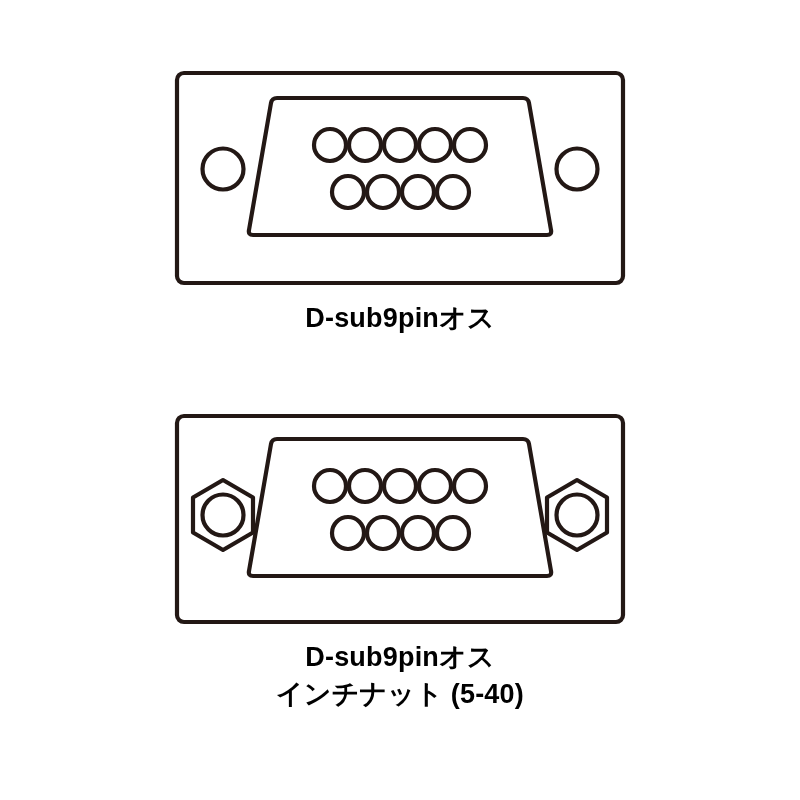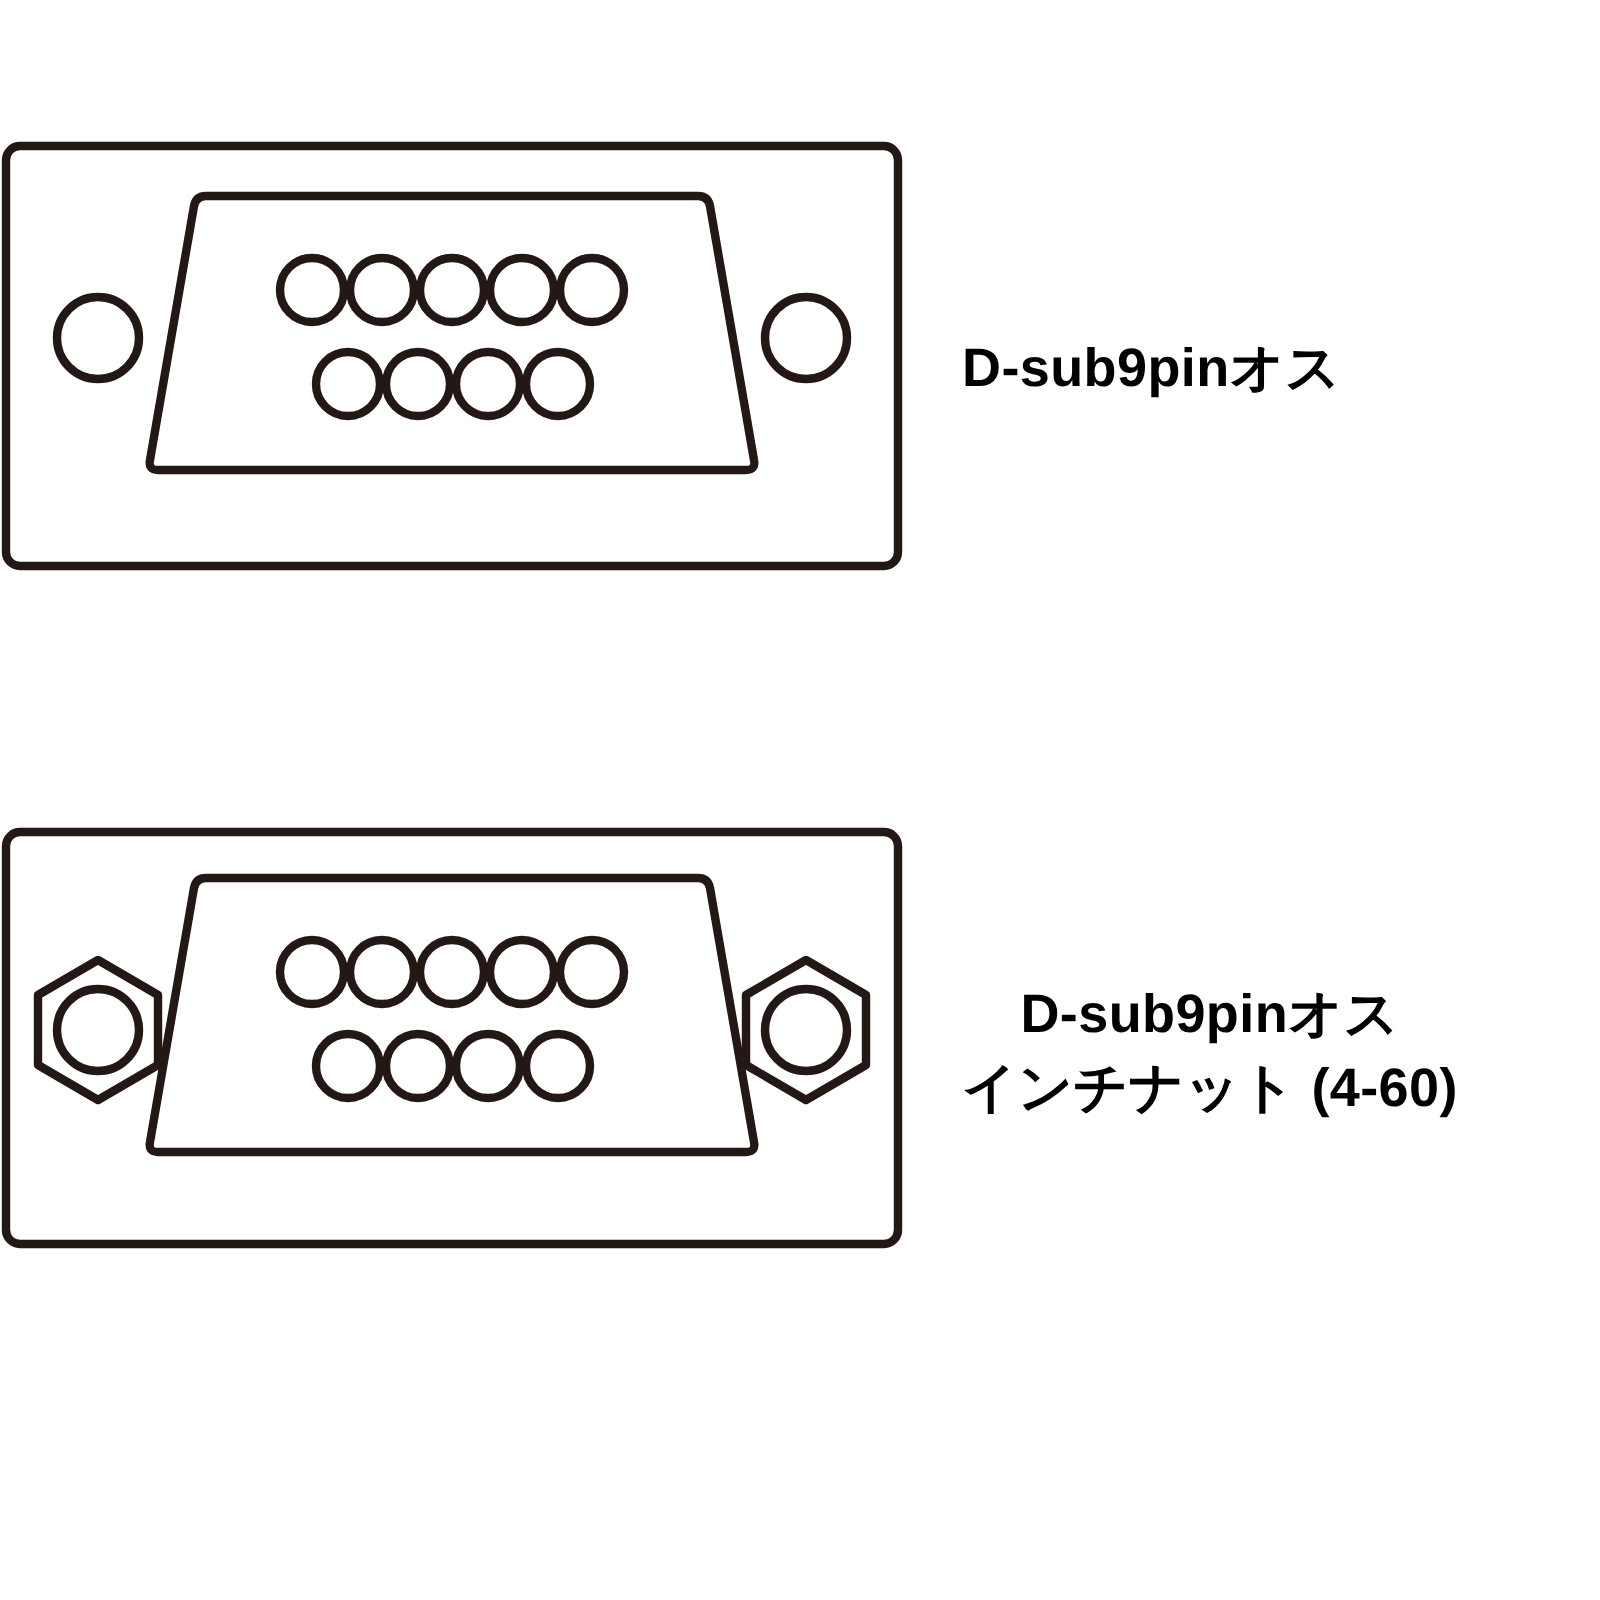--- a/index.html
+++ b/index.html
@@ -19,23 +19,22 @@
     position: relative;
     width: 800px;
     height: 800px;
     background: #ffffff;
   }
   .figure-block {
     position: absolute;
     left: 0;
     width: 800px;
     display: flex;
-    flex-direction: row;
+    flex-direction: column;
     align-items: center;
-    gap: 29px;
   }
   #figure-screw-block { top: 70px; }
   #figure-nut-block   { top: 413px; }
 
   .connector-svg {
     display: block;
   }
   .caption {
     margin-top: 14px;
     text-align: center;
@@ -125,17 +124,17 @@
       <g>
         <circle cx="174" cy="120" r="16" fill="#ffffff" stroke="#231815" stroke-width="4.2"></circle>
         <circle cx="209" cy="120" r="16" fill="#ffffff" stroke="#231815" stroke-width="4.2"></circle>
         <circle cx="244" cy="120" r="16" fill="#ffffff" stroke="#231815" stroke-width="4.2"></circle>
         <circle cx="279" cy="120" r="16" fill="#ffffff" stroke="#231815" stroke-width="4.2"></circle>
       </g>
     </svg>
 
     <div class="caption">
       <span class="caption-line">D-sub9pinオス</span>
-      <span class="caption-line caption-line-2">インチナット (4-60)</span>
+      <span class="caption-line caption-line-2">インチナット (5-40)</span>
     </div>
   </div>
 
 </div>
 
 </body></html>

